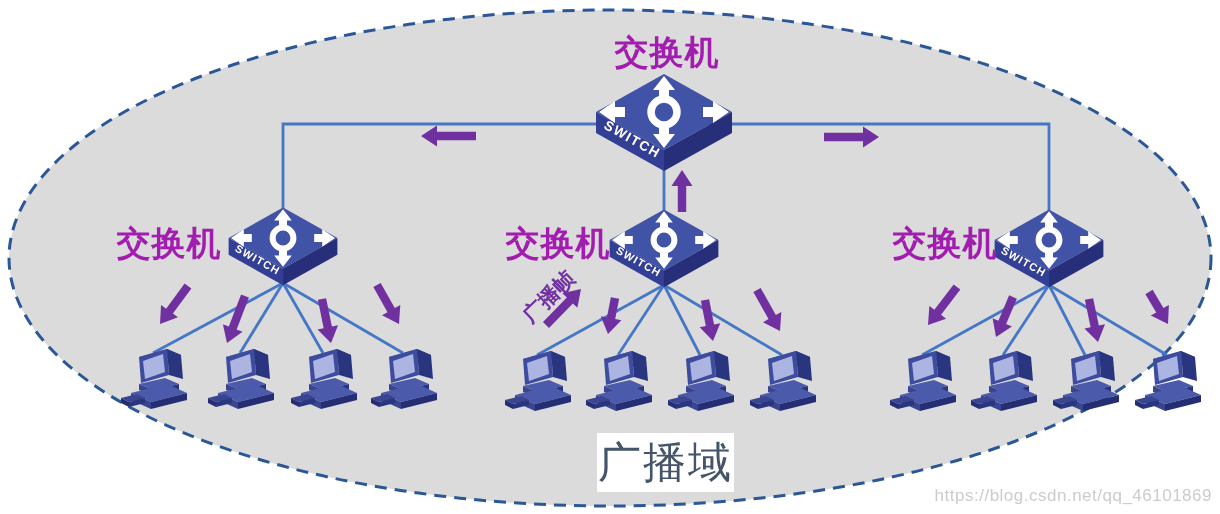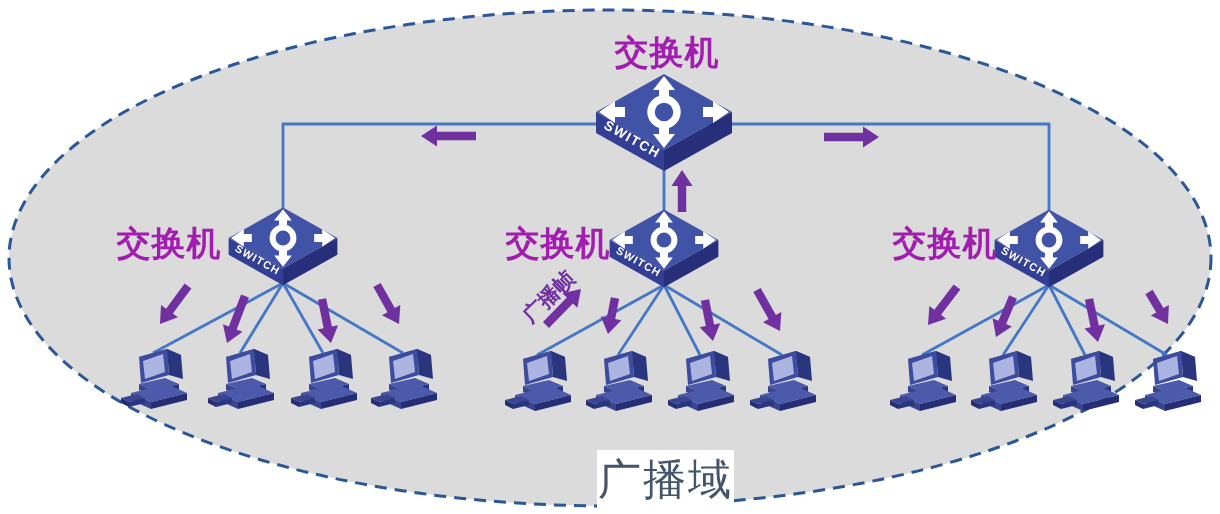--- a/index.html
+++ b/index.html
@@ -16,21 +16,21 @@
   #lbl-sw-top{left:582px;top:30px;}
   #lbl-sw-left{left:84px;top:221px;}
   #lbl-sw-middle{left:473px;top:221px;}
   #lbl-sw-right{left:860px;top:221px;}
   .bframe-label{
     position:absolute;left:498px;top:283px;width:100px;height:26px;
     text-align:center;font-weight:bold;font-size:21px;color:#7030a0;
     transform:rotate(-44deg);
   }
   .domain-box{
-    position:absolute;left:597px;top:450px;width:137px;height:59px;
+    position:absolute;left:597px;top:433px;width:137px;height:59px;
     background:#ffffff;color:#44546a;font-size:43px;line-height:59px;
     text-align:center;letter-spacing:2px;
   }
   .watermark{
     position:absolute;right:8px;top:486px;
     font-size:17px;color:#cccccc;letter-spacing:0.5px;
   }
 </style>
 </head>
 <body>
@@ -295,13 +295,14 @@
 
   <div class="sw-label" id="lbl-sw-top">交换机</div>
   <div class="sw-label" id="lbl-sw-left">交换机</div>
   <div class="sw-label" id="lbl-sw-middle">交换机</div>
   <div class="sw-label" id="lbl-sw-right">交换机</div>
 
   <div class="bframe-label">广播帧</div>
 
   <div class="domain-box">广播域</div>
 
+  <div class="watermark">https://blog.csdn.net/qq_46101869</div>
 </div>
 
 </body></html>

